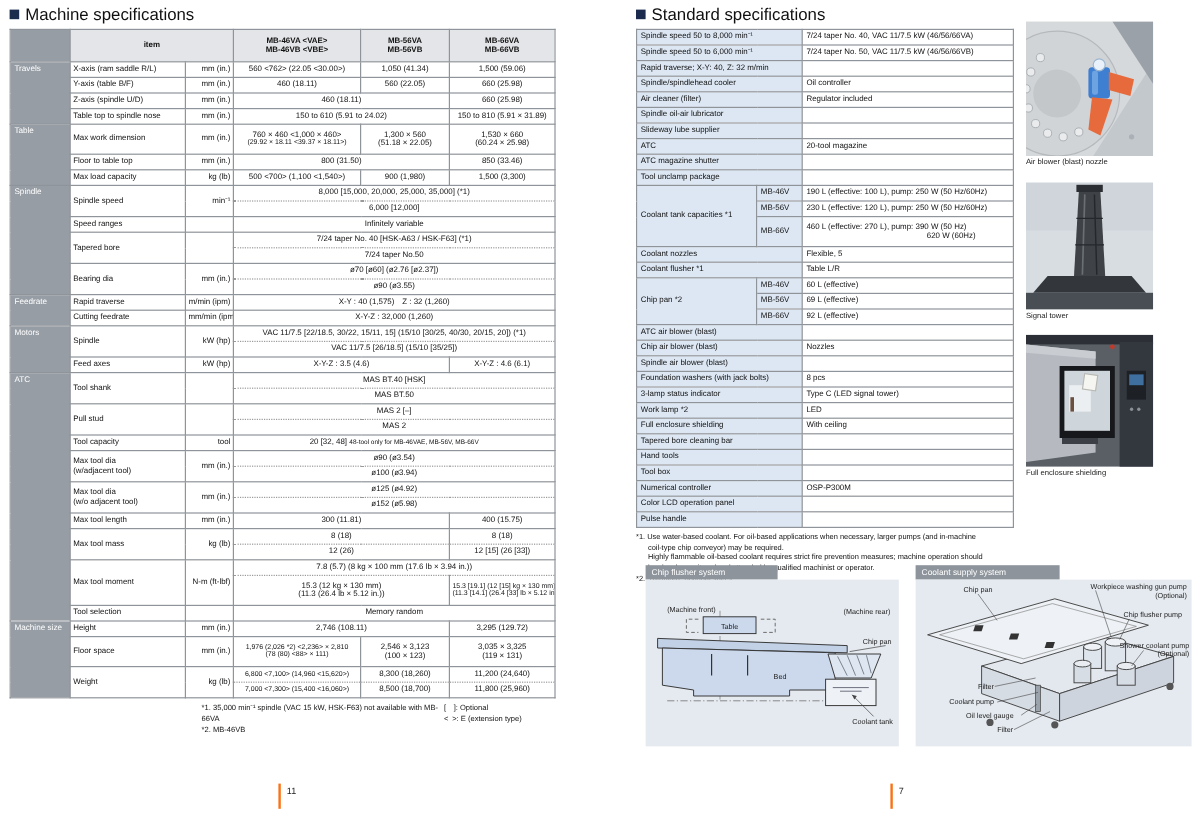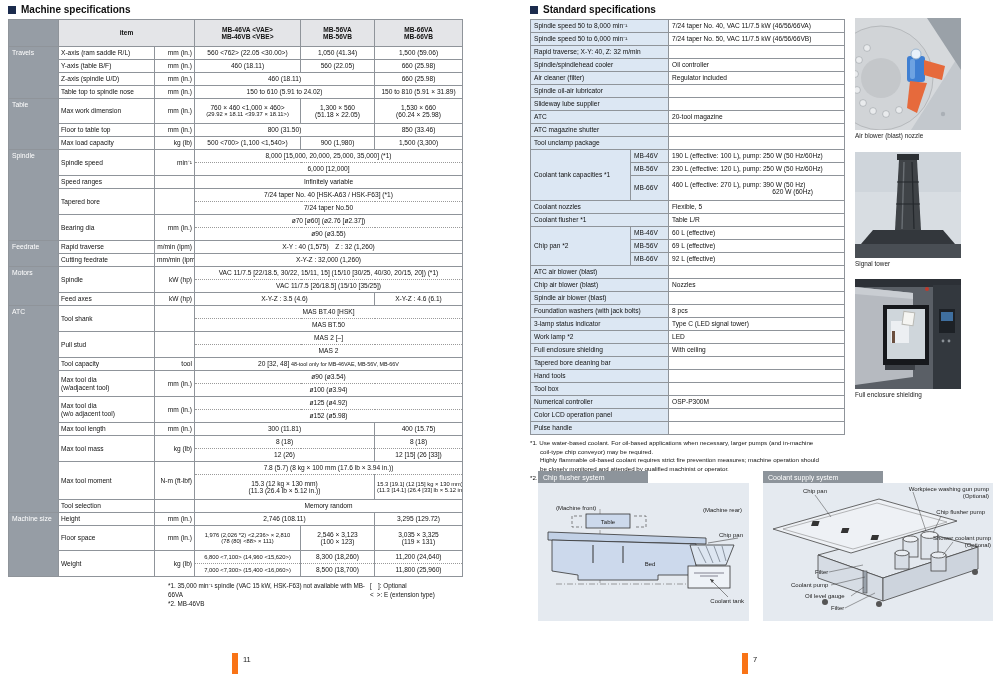--- a/index.html
+++ b/index.html
@@ -1,19 +1,19 @@
 <!DOCTYPE html>
 <html><head>
 <meta charset="utf-8">
 <style>
   html,body{margin:0;padding:0;}
   body{width:1000px;height:680px;position:relative;background:#ffffff;
        font-family:"Liberation Sans", sans-serif;color:#111;overflow:hidden;}
 
-  .page-title{display:flex;align-items:center;gap:5px;font-weight:bold;font-size:10px;color:#101010;}
+  .page-title{display:flex;align-items:center;gap:5px;font-weight:normal;font-size:14px;color:#101010;}
   .sq{width:8px;height:8px;background:#1b2b4d;display:inline-block;flex:0 0 auto;}
 
   
   #left-page{position:absolute;left:8px;top:4px;width:482px;}
   table.ms{border-collapse:collapse;table-layout:fixed;width:454px;margin-top:4px;}
   table.ms td,table.ms th{border:1px solid #8f949a;font-size:6.6px;font-weight:normal;
       padding:0 2px;height:12px;line-height:1.08;overflow:hidden;white-space:nowrap;vertical-align:middle;}
   table.ms .cat{background:#969da5;color:#fff;text-align:left;vertical-align:top;padding:2px 0 0 3px;font-size:6.8px;}
   table.ms .hdr{background:#e4e5e8;font-weight:bold;text-align:center;}
   table.ms .lab{text-align:left;}
@@ -50,21 +50,21 @@
   .panel-bar{height:12px;background:#8d949b;color:#fff;font-size:7px;display:flex;
       align-items:center;padding-left:5px;box-sizing:border-box;}
   .panel-body{background:#e5eaf0;}
   #panel-chip{position:absolute;left:538px;top:471px;width:211px;}
   #panel-chip .panel-bar{width:110px;}
   #panel-coolant{position:absolute;left:763px;top:471px;width:230px;}
   #panel-coolant .panel-bar{width:120px;}
   svg text{font-family:"Liberation Sans", sans-serif;}
 
   
-  .pagenum{position:absolute;top:653px;border-left:6px solid #f97316;
+  .pagenum{position:absolute;top:653px;border-left:2px solid #f97316;
       padding:2px 0 10px 5px;font-size:7.5px;color:#222;}
   #pn-left{left:232px;}
   #pn-right{left:742px;}
 </style>
 </head>
 <body>
 
 <div id="left-page">
   <div class="page-title">
     <span class="sq"></span>

